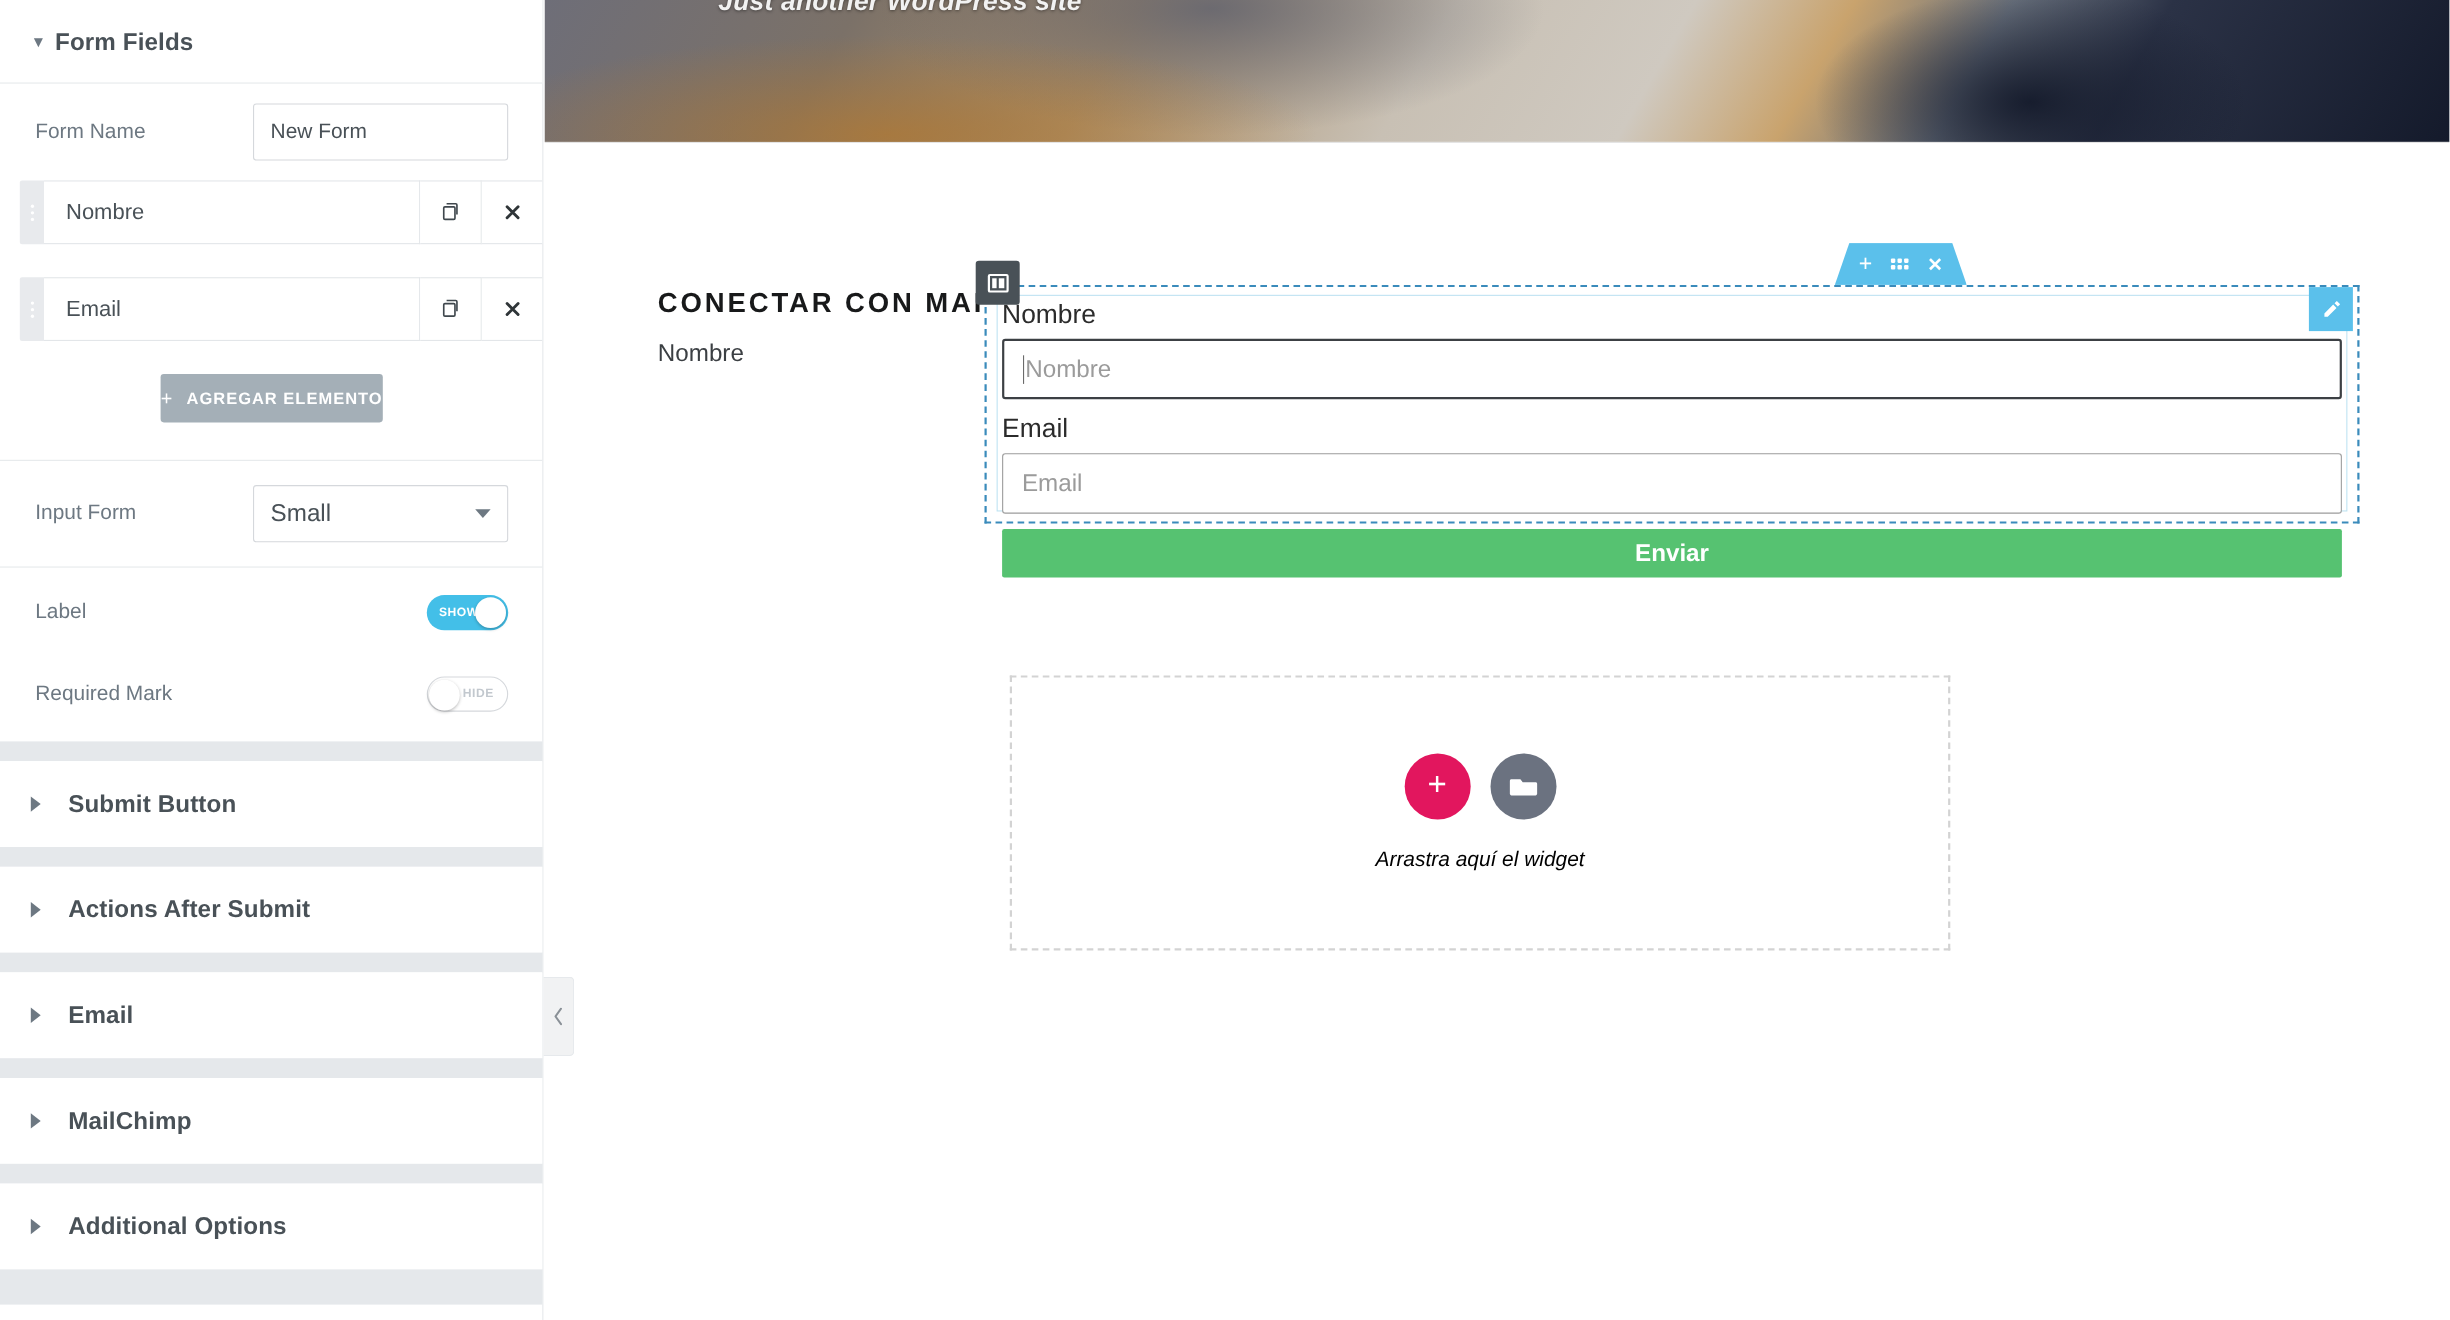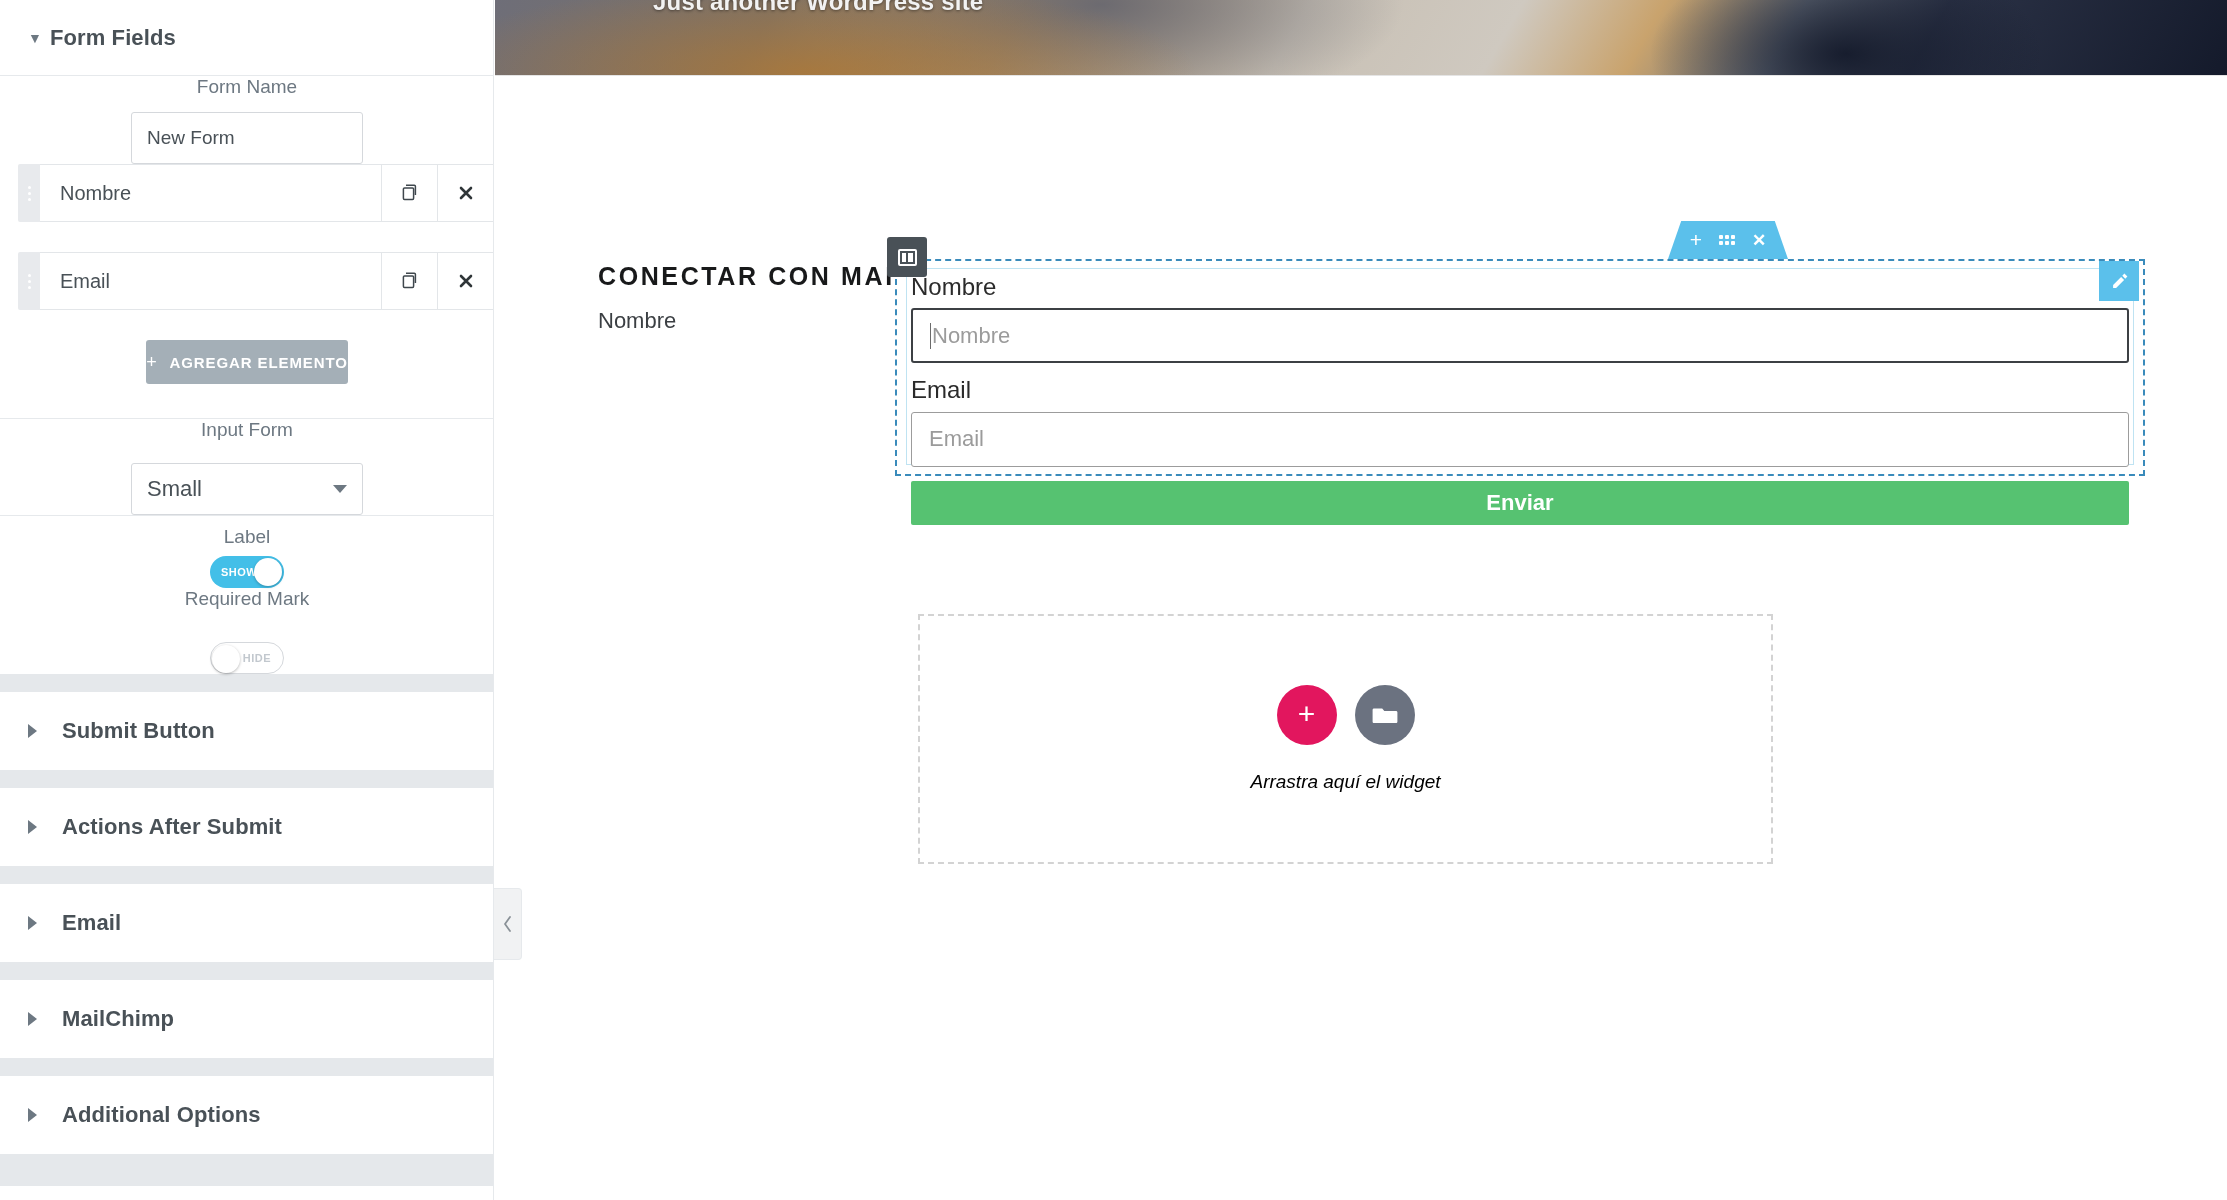--- a/index.html
+++ b/index.html
@@ -34,21 +34,20 @@
     display: flex; align-items: center; justify-content: flex-start;
   }
   .section-head .sh-title {
     font-size: 22px; font-weight: bold; color: #495157;
     letter-spacing: .1px; 
   }
 
   .row {
     display: flex; align-items: center;
     padding: 0 32px;
-    flex-direction: column;
   }
   .row-label {
     font-size: 19px; color: #6d7882;
     flex: 1 1 auto;
   }
 
   .formname-row { height: 88px; }
   .text-input {
     width: 232px; height: 52px;
     border: 1px solid #d5d8dc; border-radius: 3px;
@@ -195,24 +194,25 @@
   .canvas {
     position: absolute; left: 495px; top: 0;
     width: 1732px; height: 1200px;
     background: #ffffff;
     overflow: hidden;
   }
 
   
   .hero {
     position: relative;
-    height: 76px; width: 100%;
+    height: 130px; width: 100%;
     overflow: hidden;
     border-bottom: 1px solid #e4e4e4;
     background: linear-gradient(120deg,#6e6e78 0%, #7b7168 16%, #a98e6a 30%, #c8c0b4 46%, #cfc9c0 58%, #c9a36d 66%, #6c7480 74%, #2b3246 82%, #141a2b 100%);
+    font-style: italic;
   }
   .hero::after {
     content:"";
     position: absolute; inset: 0;
     background:
       radial-gradient(ellipse 280px 150px at 78% 72%, rgba(20,26,43,.95), rgba(20,26,43,0) 70%),
       radial-gradient(ellipse 520px 120px at 18% 95%, rgba(176,120,50,.75), rgba(176,120,50,0) 75%),
       radial-gradient(ellipse 420px 160px at 35% 6%, rgba(96,98,110,.85), rgba(96,98,110,0) 72%);
   }
   .hero-title {

